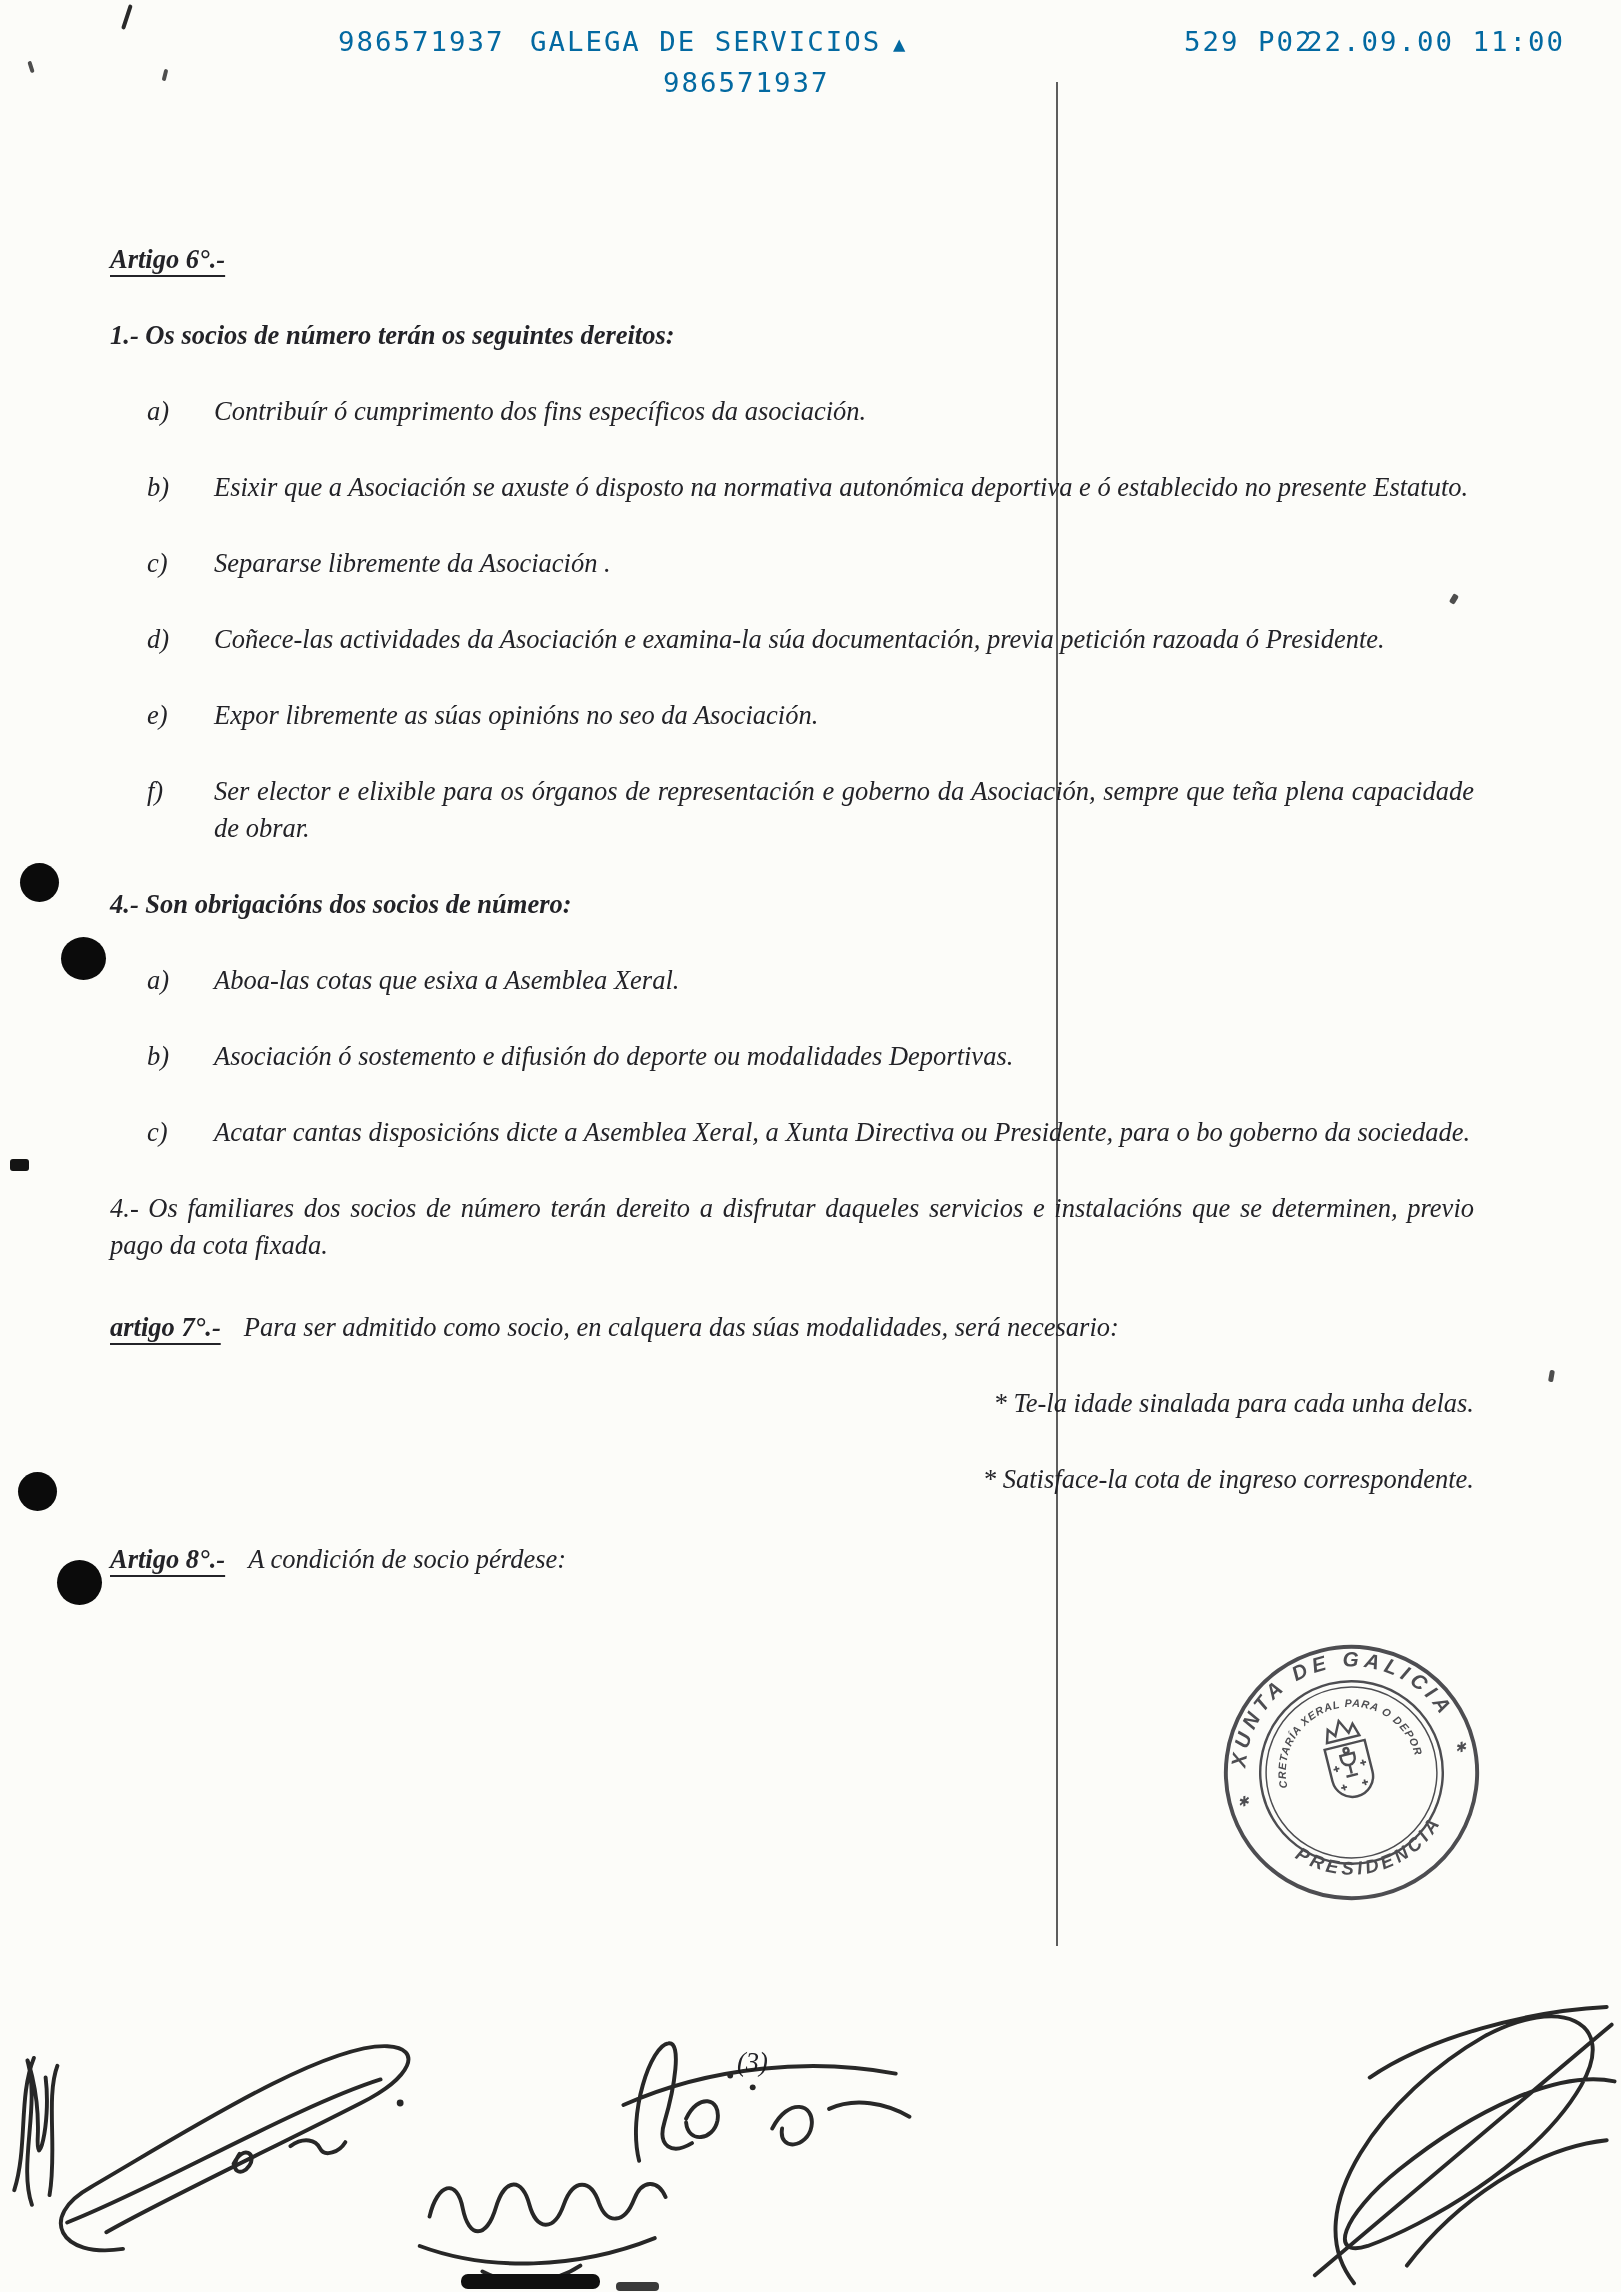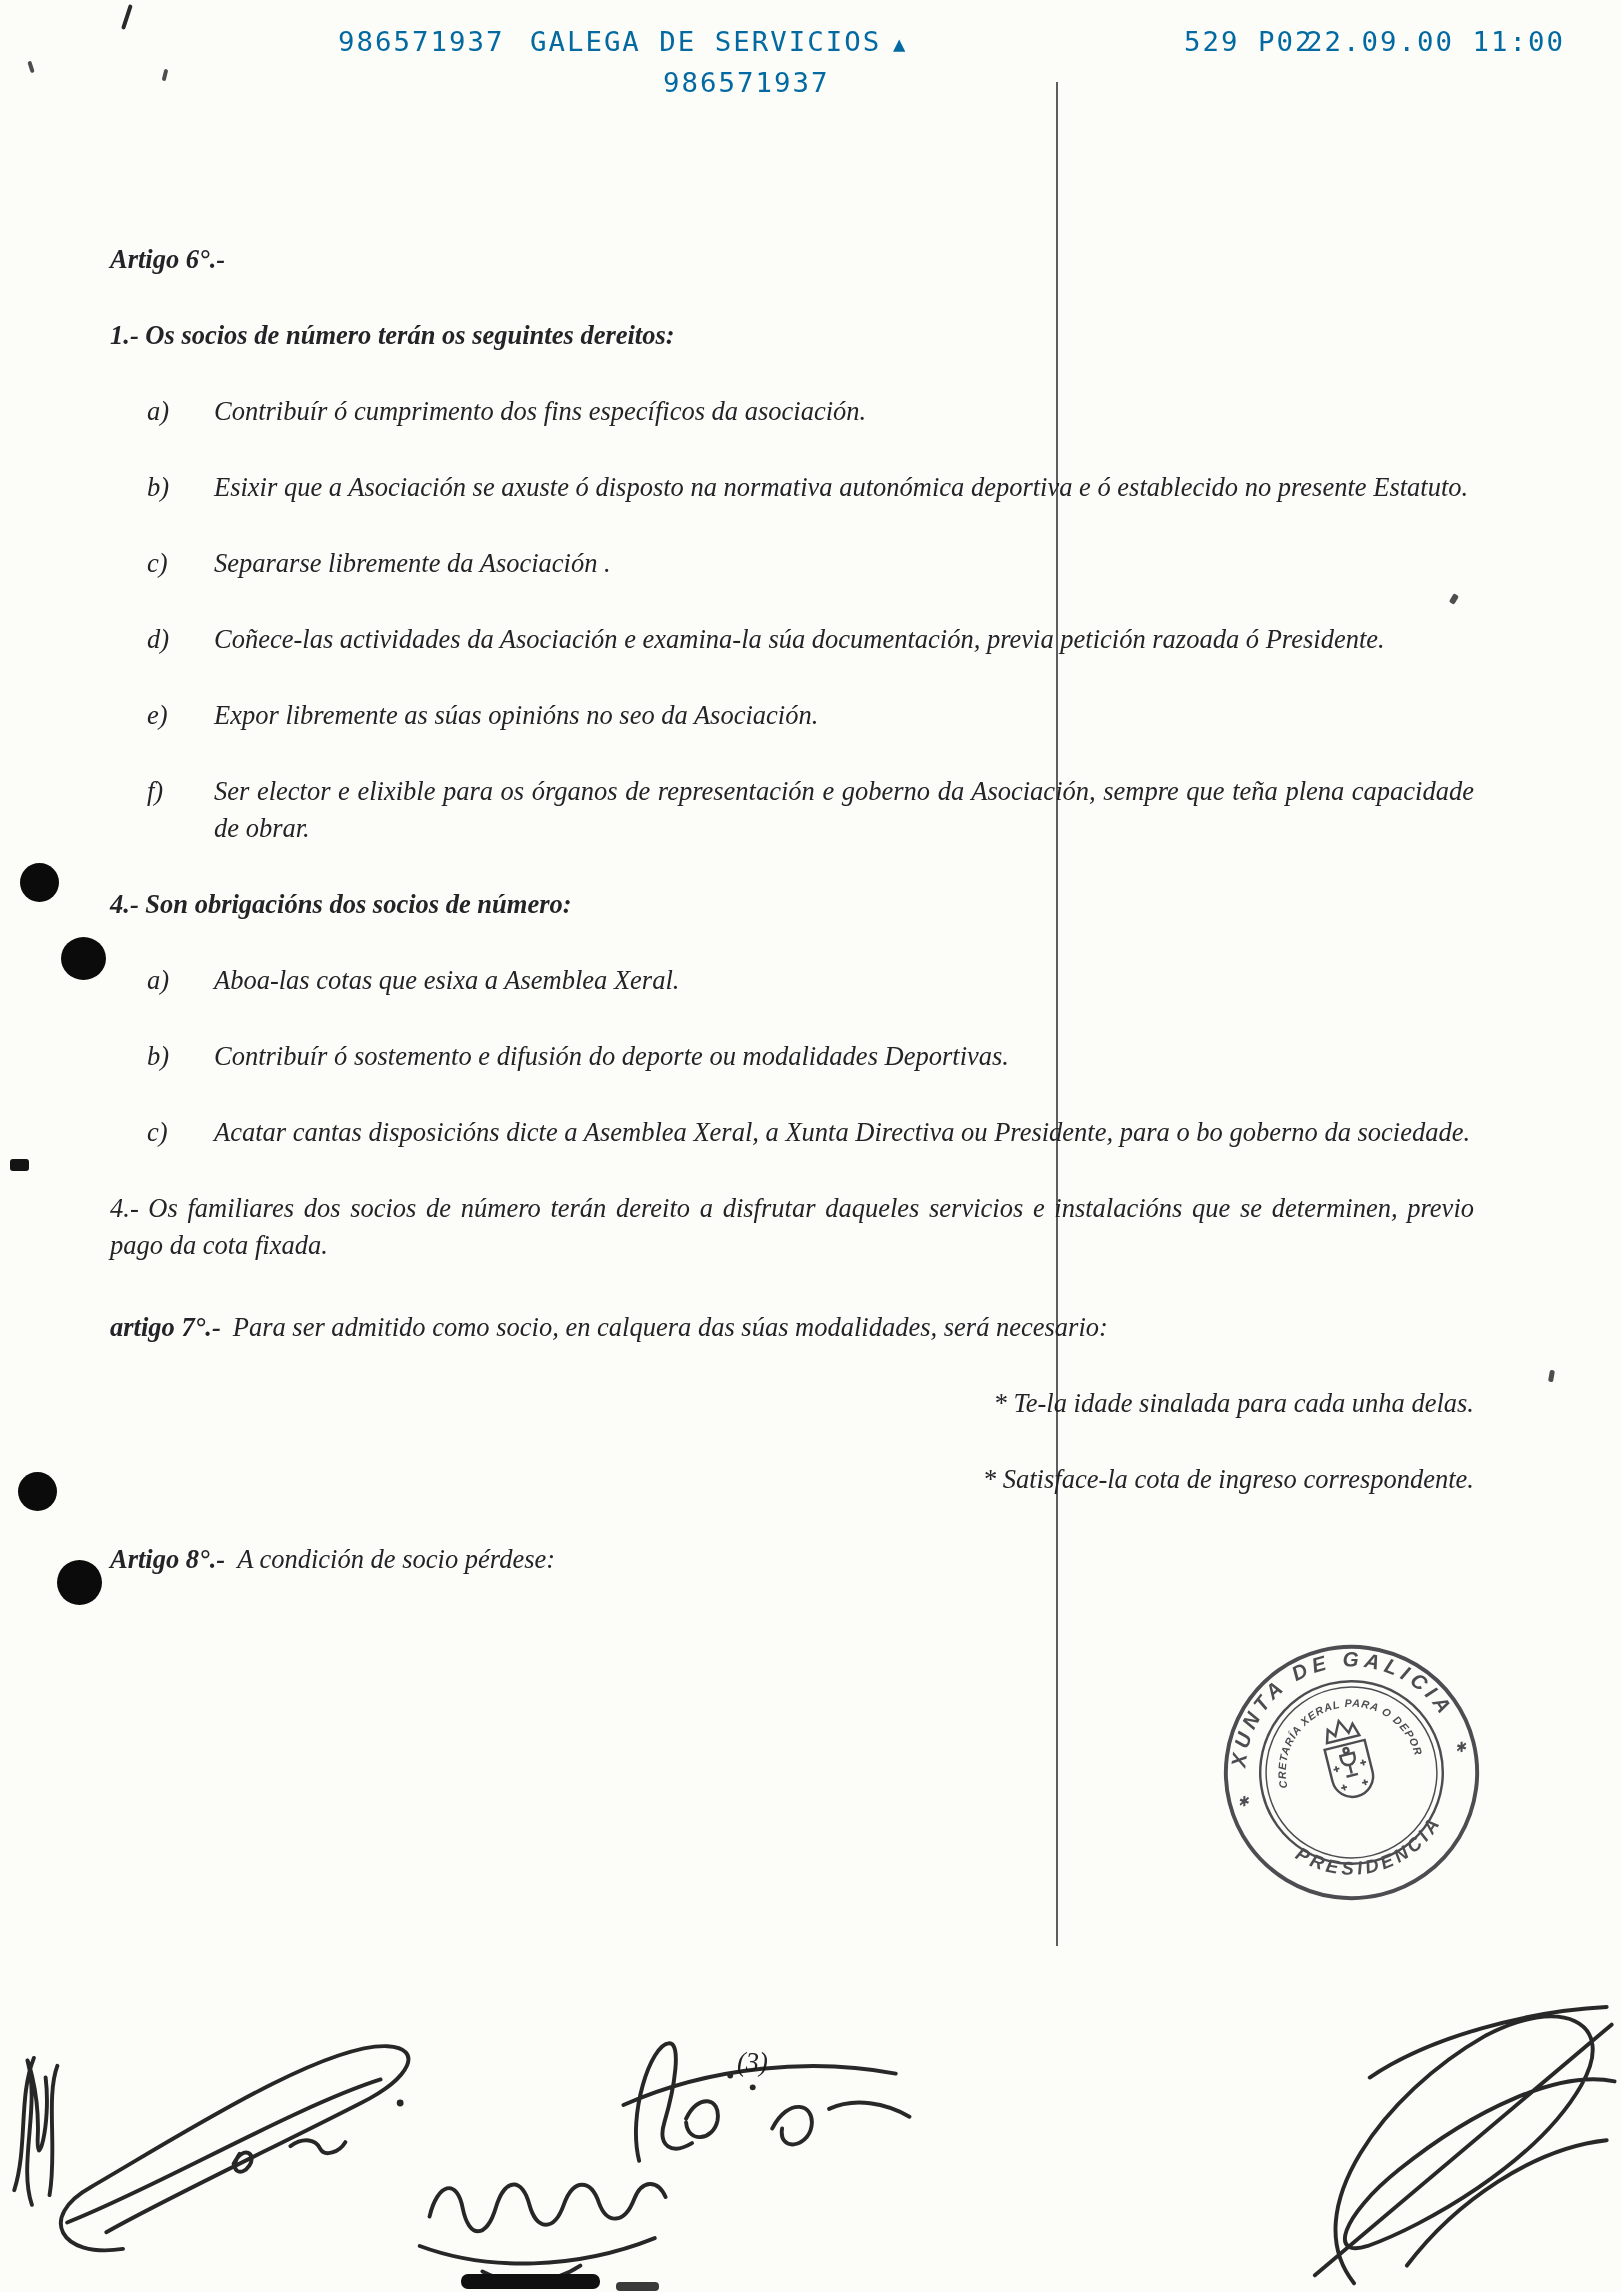--- a/index.html
+++ b/index.html
@@ -39,23 +39,24 @@
     left: 110px;
     top: 0;
     width: 1364px;
     font-size: 26.5px;
     line-height: 37px;
   }
   .content p { margin: 39px 0 0 0; }
   .art-heading-line { margin-top: 241px !important; }
   .art-head {
     font-weight: bold;
+    text-decoration: underline;
     text-underline-offset: 6.9px;
     text-decoration-thickness: 2px;
-    margin-right: 12px;
+    margin-right: 23px;
   }
   .sec-intro { font-weight: bold; }
   .item { display: flex; margin-top: 39px; }
   .item .lbl { flex: none; width: 67px; margin-left: 37px; }
   .item .txt { flex: 1; text-align: justify; }
   .just { text-align: justify; }
   .bullet { margin-left: 110px !important; text-align: right; }
   .hang { text-indent: 110px; }
   .art7-line { margin-top: 45px !important; }
   .art8-line { margin-top: 43px !important; }
@@ -139,21 +140,21 @@
     </div>
 
     <p class="sec-intro">4.- Son obrigacións dos socios de número:</p>
 
     <div class="item">
       <span class="lbl">a)</span>
       <span class="txt">Aboa-las cotas que esixa a Asemblea Xeral.</span>
     </div>
     <div class="item">
       <span class="lbl">b)</span>
-      <span class="txt">Contribuír ó sostemento e difusión do deporte ou modalidades Deportivas.</span>
+      <span class="txt">Asociación ó sostemento e difusión do deporte ou modalidades Deportivas.</span>
     </div>
     <div class="item">
       <span class="lbl">c)</span>
       <span class="txt">Acatar cantas disposicións dicte a Asemblea Xeral, a Xunta Directiva ou Presidente, para o bo goberno da sociedade.</span>
     </div>
 
     <p class="just">4.- Os familiares dos socios de número terán dereito a disfrutar daqueles servicios e instalacións que se determinen, previo pago da cota fixada.</p>
 
     <p class="art7-line"><span class="art-head">artigo 7°.-</span><span>Para ser admitido como socio, en calquera das súas modalidades, será necesario:</span></p>
 

